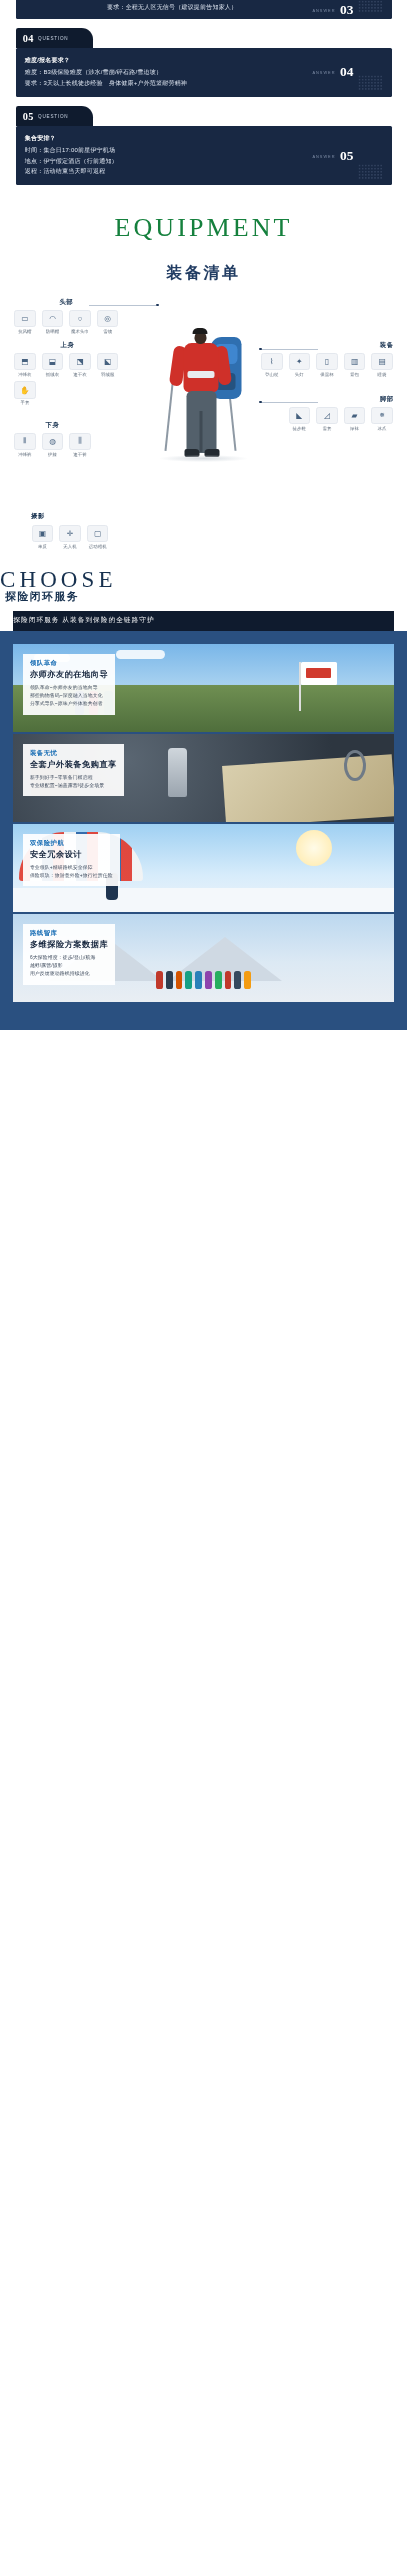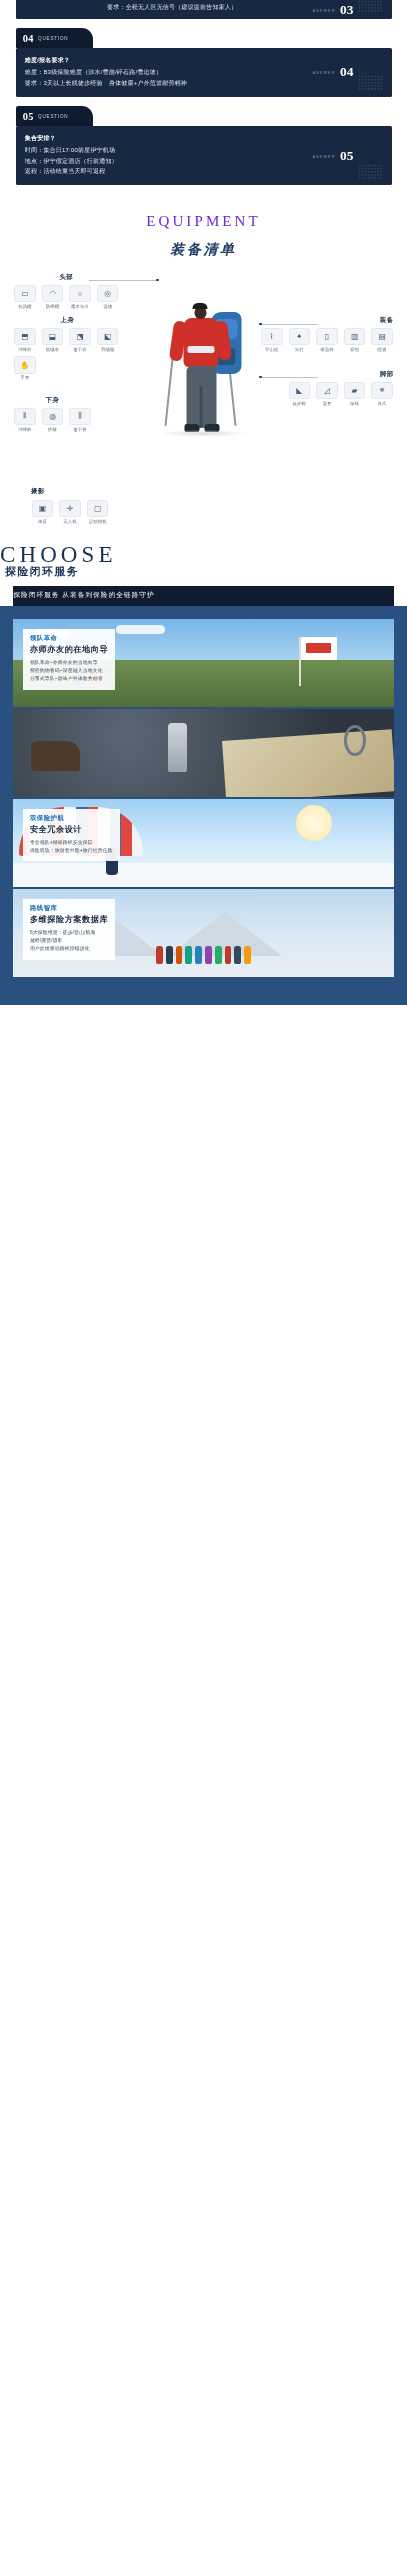--- a/index.html
+++ b/index.html
@@ -94,32 +94,31 @@
     border-radius: 0 0 1.5px 1.5px;
     padding: 2.1px 72px 6.2px 9.3px;
     position: relative;
     text-align: center;
   }
 
   
   .equip-section { padding: 13.4px 0 3.1px; text-align: center; background: #fff; }
   .equip-title {
     font-family: "Liberation Serif", serif;
-    font-size: 15px;
+    font-size: 26px;
     letter-spacing: 3.1px;
-    color: #6d28d9;
+    color: #15803d;
     font-weight: normal;
   }
   .equip-sub {
-    font-size: 14px;
+    font-size: 16px;
     letter-spacing: 2.6px;
     color: #223d63;
-    margin-top: 11px;
+    margin-top: 20px;
     font-weight: bold;
-    font-style: italic;
   }
 
   .equip-diagram {
     position: relative;
     width: 407px;
     height: 216px;
     margin-top: 9.3px;
   }
   
   .hiker {
@@ -508,20 +507,28 @@
       </div>
     </div>
 
     <div class="fcard">
       <div class="fphoto ph2">
         <div class="map"></div>
         <div class="boot"></div>
         <div class="bottle"></div>
         <div class="carab"></div>
       </div>
+      <div class="fcaption">
+        <div class="fc-label">装备无忧</div>
+        <div class="fc-head">全套户外装备免购直享</div>
+        <div class="fc-body">
+          <div>新手到好手~零装备门槛启程</div>
+          <div>专业级配置~涵盖露营/徒步全场景</div>
+        </div>
+      </div>
     </div>
 
     <div class="fcard">
       <div class="fphoto ph4">
         <div class="sun"></div>
         <div class="chute"></div>
         <div class="snow"></div>
         <div class="rider"></div>
       </div>
       <div class="fcaption">

